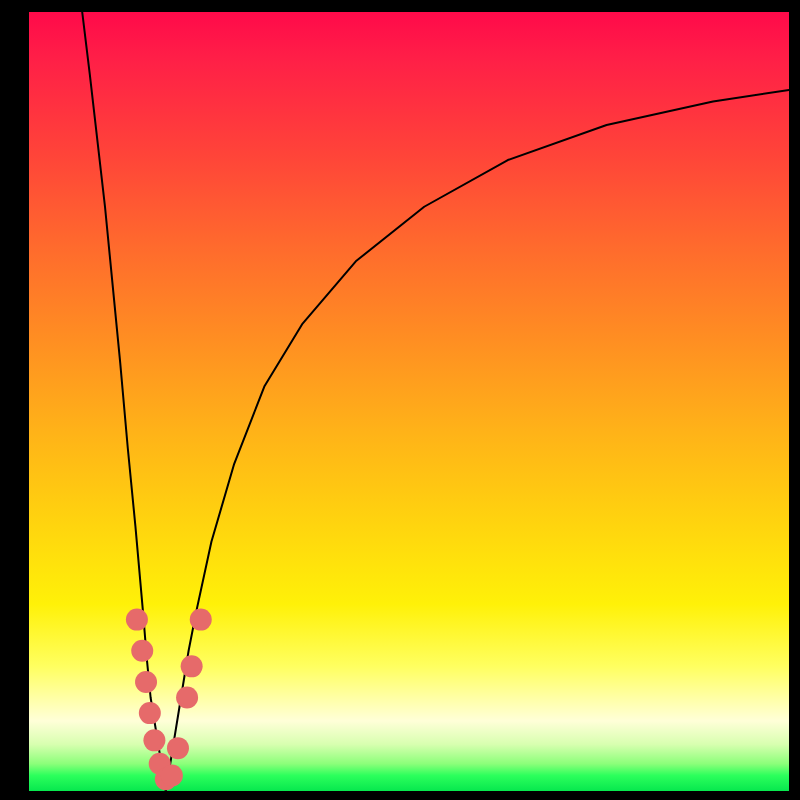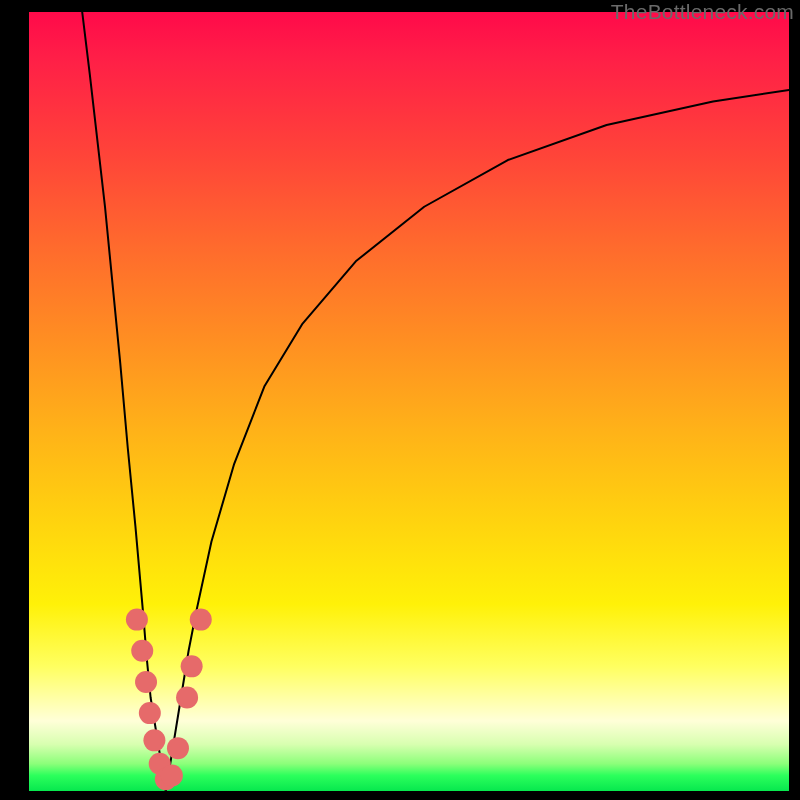--- a/index.html
+++ b/index.html
@@ -77,14 +77,13 @@
           <circle cx="130.72" cy="751.74" r="11" fill="#e66a6a"></circle>
           <circle cx="136.80" cy="767.32" r="11" fill="#e66a6a"></circle>
           <circle cx="142.88" cy="763.42" r="11" fill="#e66a6a"></circle>
           <circle cx="148.96" cy="736.15" r="11" fill="#e66a6a"></circle>
           <circle cx="158.08" cy="685.52" r="11" fill="#e66a6a"></circle>
           <circle cx="162.64" cy="654.36" r="11" fill="#e66a6a"></circle>
           <circle cx="171.76" cy="607.62" r="11" fill="#e66a6a"></circle>
         </g>
     </svg>
   </div>
-  <div class="watermark">TheBottleneck.com</div>
 </div>
 
 </body></html>

